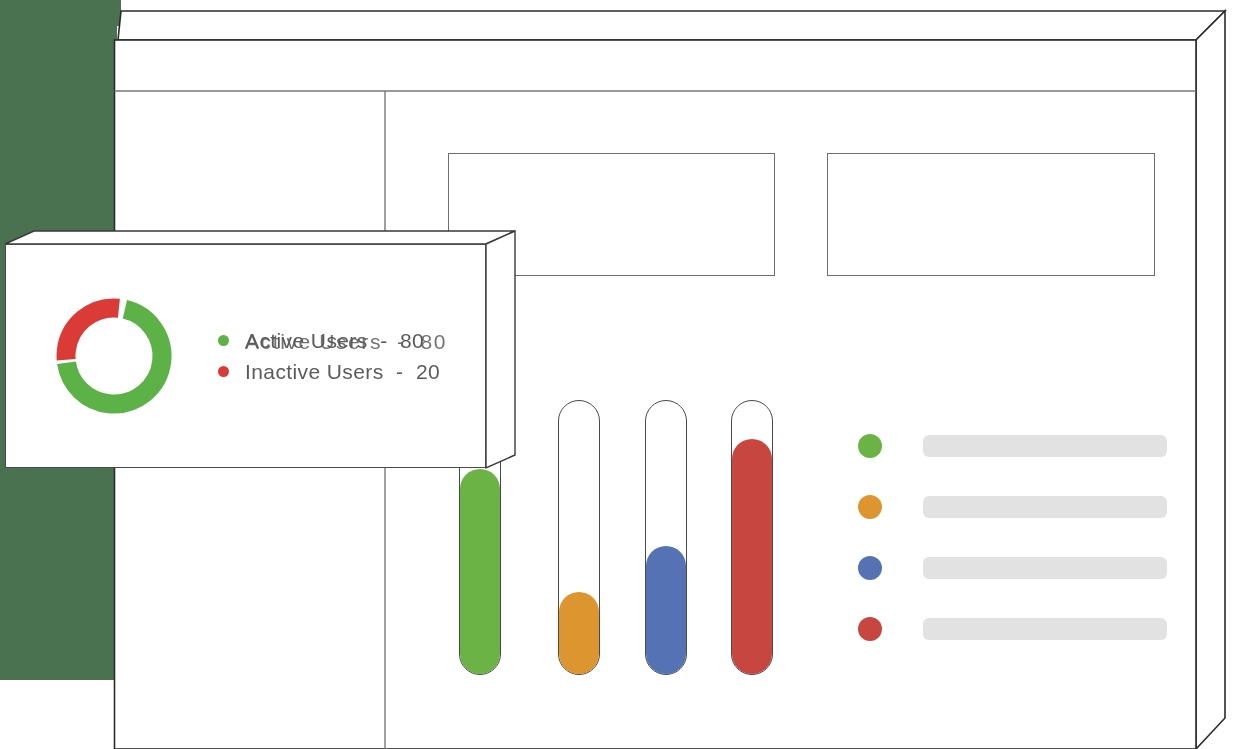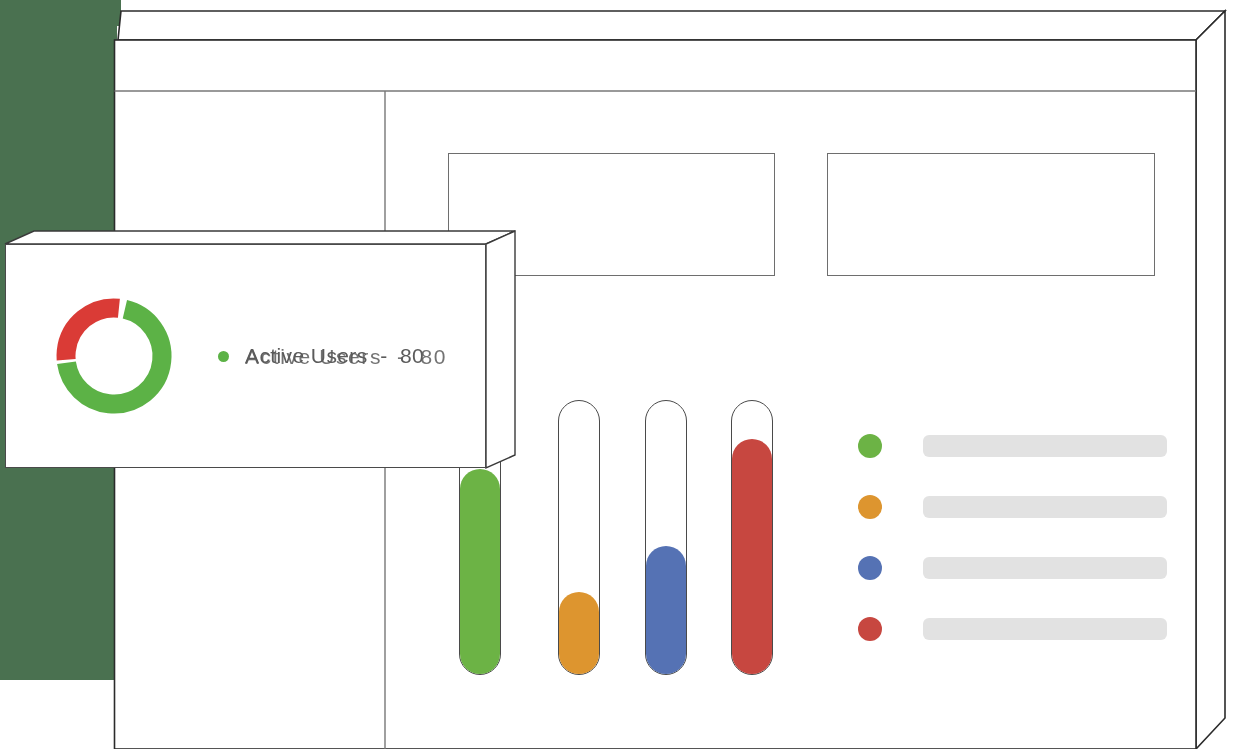--- a/index.html
+++ b/index.html
@@ -154,17 +154,21 @@
           <circle cx="64" cy="64" r="48" fill="none" stroke="#da3b36" stroke-width="19" stroke-dasharray="84 217.6" stroke-dashoffset="-217" transform="rotate(-84 64 64)"></circle>
         </svg>
       </div>
 
       <div class="legend-block">
         <div class="legend-row">
           <span class="legend-dot" style="background:#5cb246;"></span>
           <span class="legend-text">Active Users  -  80</span>
           <span class="legend-ghost">Active Users  -  80</span>
         </div>
+        <div class="legend-row">
+          <span class="legend-dot" style="background:#da3b36;"></span>
+          <span class="legend-text">Inactive Users  -  20</span>
+        </div>
       </div>
     </div>
   </div>
 
 </div>
 
 </body></html>

